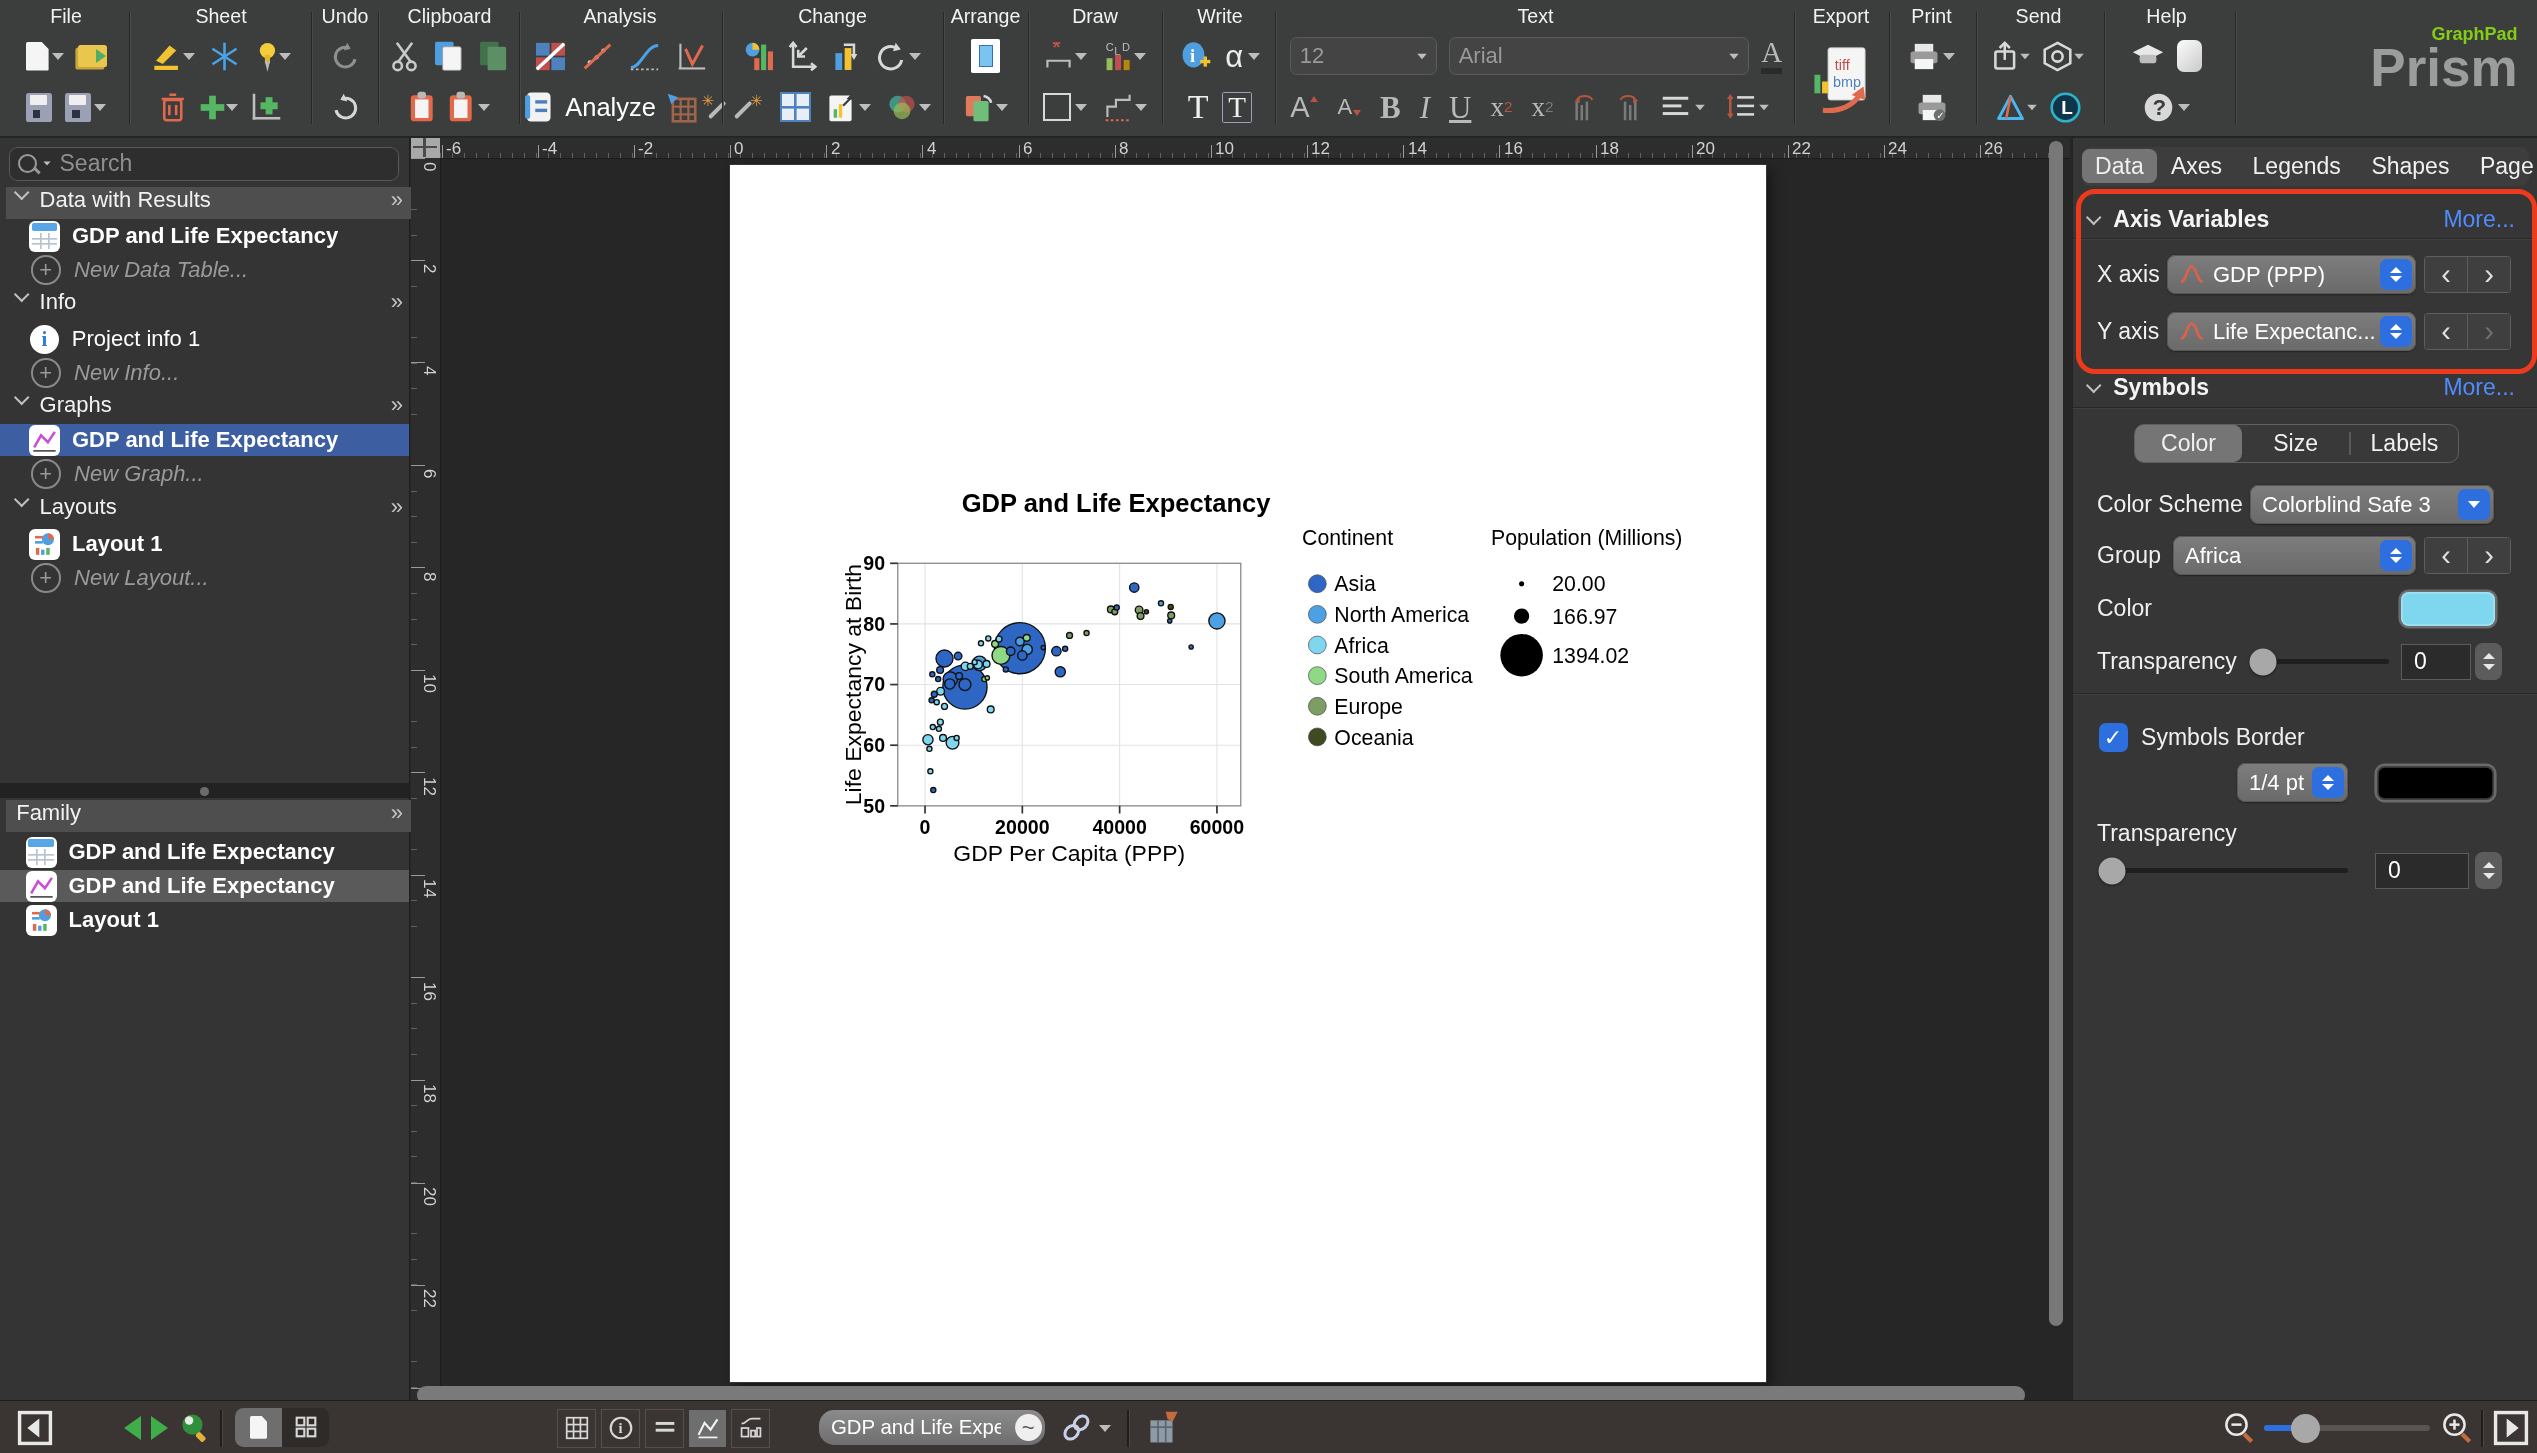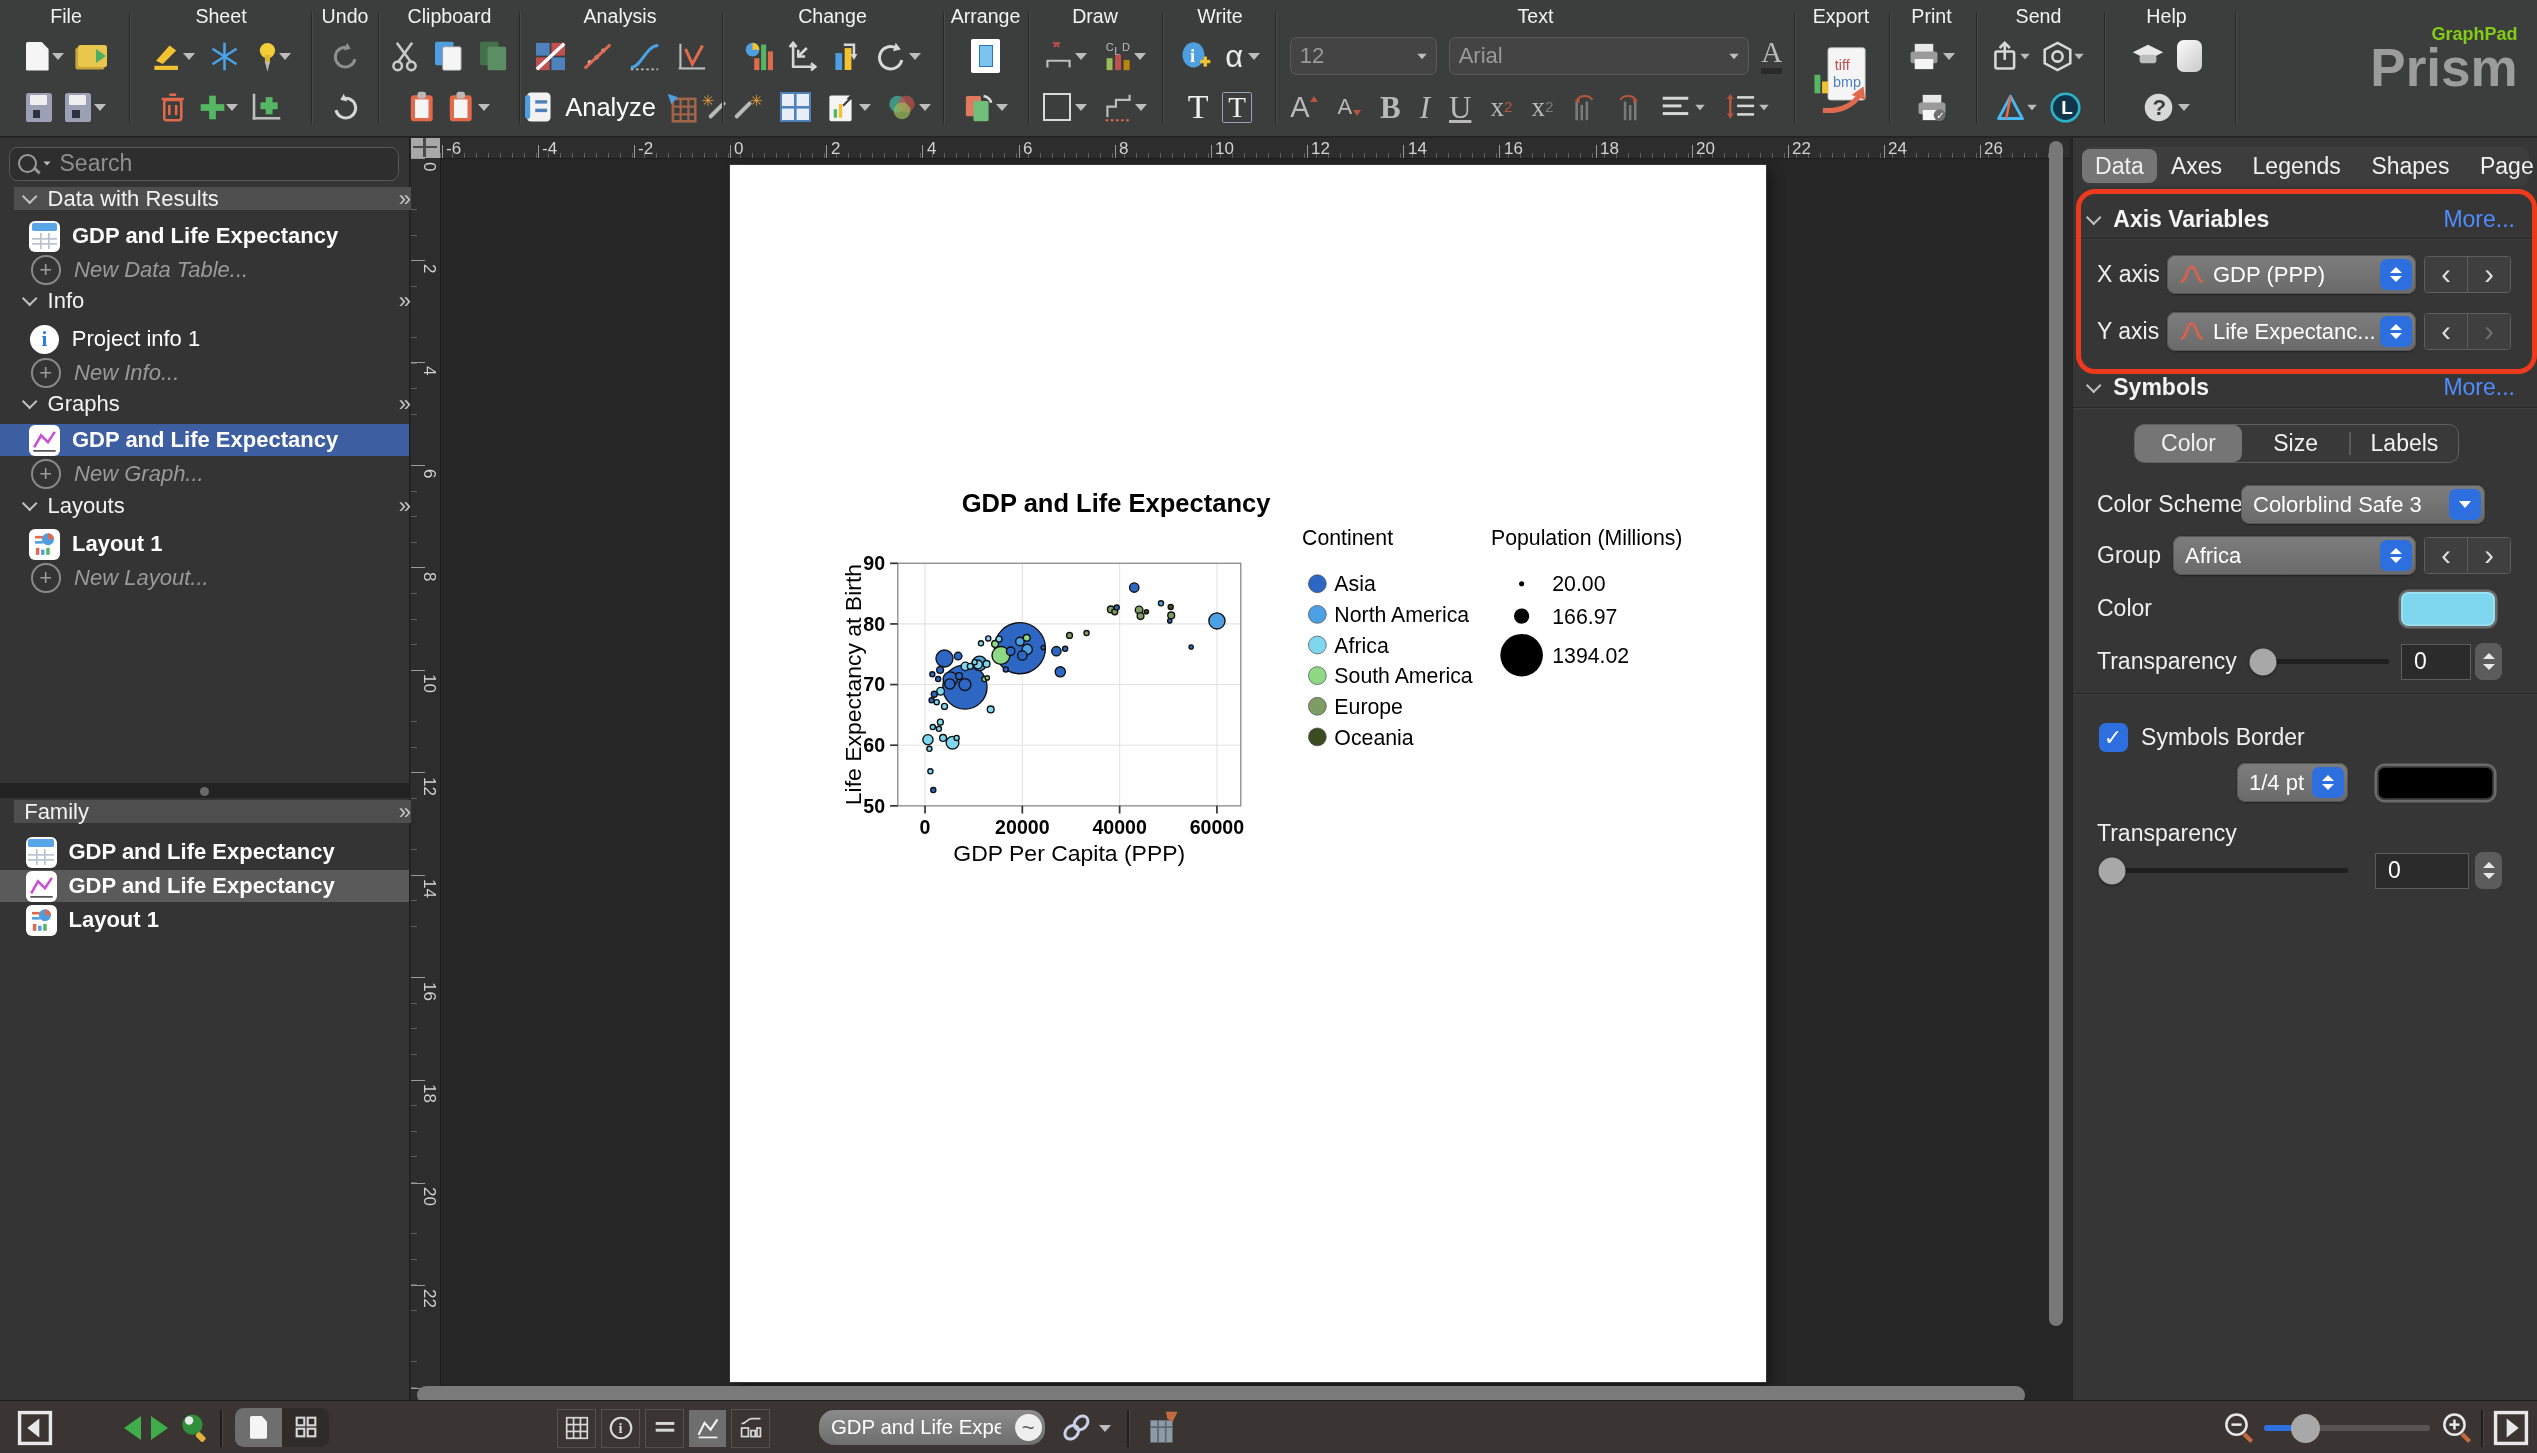--- a/index.html
+++ b/index.html
@@ -25,21 +25,21 @@
      linear-gradient(#4f81bd 0 0) 50% 0/2.6px 100% no-repeat,
      linear-gradient(#4f81bd 0 0) 0 50%/100% 2.6px no-repeat,#e8eef7;}
   .wandw{position:relative;width:31px;height:31px;}
   .wandw i{position:absolute;left:3.4px;bottom:3.4px;width:22px;height:4.3px;background:#b9b9b9;border-radius:1.7px;transform:rotate(-45deg);transform-origin:left bottom;}
   .wandw b{position:absolute;right:1.7px;top:1.7px;color:#e59b3c;font-size:15.3px;line-height:1;}
   
   #sidebar{position:absolute;left:0;top:138px;width:409px;height:1262px;background:#343434;border-right:1.7px solid #1f1f1f;}
   #search{position:absolute;left:8.5px;top:8.5px;width:390px;height:34px;background:#2e2e2e;border:1.7px solid #585858;border-radius:8.5px;display:flex;align-items:center;color:#8f8f8f;font-size:23px;gap:6.8px;padding-left:8.5px;box-sizing:border-box;}
   .mag{width:15.3px;height:15.3px;border:2.6px solid #9a9a9a;border-radius:50%;position:relative;flex:none;}
   .mag:after{content:"";position:absolute;left:12.8px;top:12.8px;width:7.7px;height:2.6px;background:#9a9a9a;transform:rotate(45deg);}
-  .sbh{position:absolute;left:14px;width:100%;height:23px;display:flex;align-items:center;font-size:22px;color:#f2f2f2;}
+  .sbh{position:absolute;left:6px;width:100%;height:32px;display:flex;font-size:22px;color:#f2f2f2;}
   .sbh.band{background:#4e4e4e;}
   .chev{width:9.4px;height:9.4px;border-right:2.6px solid #c0c0c0;border-bottom:2.6px solid #c0c0c0;transform:rotate(45deg);margin:0 12px 3.4px 10.2px;flex:none;}
   .dblv{margin-left:auto;margin-right:13.6px;color:#c4c4c4;font-size:22px;letter-spacing:-1.7px;}
   .sbi{position:absolute;left:0;width:100%;height:32px;display:flex;align-items:center;font-size:22px;}
   .sbi .tile{width:31px;height:31px;background:#fff;border-radius:6px;margin:0 12px 0 29px;flex:none;position:relative;overflow:hidden;}
   .sbi.sel{background:#3d5ea1;}
   .sbi.fam-sel{background:#5a5a5a;}
   .bold{font-weight:bold;color:#fff;}
   .newit{color:#9a9a9a;font-style:italic;}
   .pluscir{width:25.5px;height:25.5px;border:2.6px solid #8a8a8a;border-radius:50%;color:#9a9a9a;display:flex;align-items:center;justify-content:center;font-size:22px;margin:0 13.6px 0 31px;flex:none;font-style:normal;}
@@ -1037,21 +1037,21 @@
 
     <div class="seg" style="top:286px;left:61px;width:325px;">
       <span class="sc active">Color</span>
       <span class="sc">Size</span>
       <span class="ssep"></span>
       <span class="sc">Labels</span>
     </div>
 
     <div class="rrow" style="top:347px">
       <span class="rlab">Color Scheme</span>
-      <span class="dd" style="position:absolute;left:168px;width:244px;">
+      <span class="dd" style="position:absolute;left:177px;width:244px;">
         <span class="txt">Colorblind Safe 3</span>
         <span class="vbtn">
             <span class="d"></span>
           </span>
       </span>
     </div>
 
     <div class="rrow" style="top:398px">
       <span class="rlab">Group</span>
       <span class="dd" style="position:absolute;left:100px;width:243px;">

